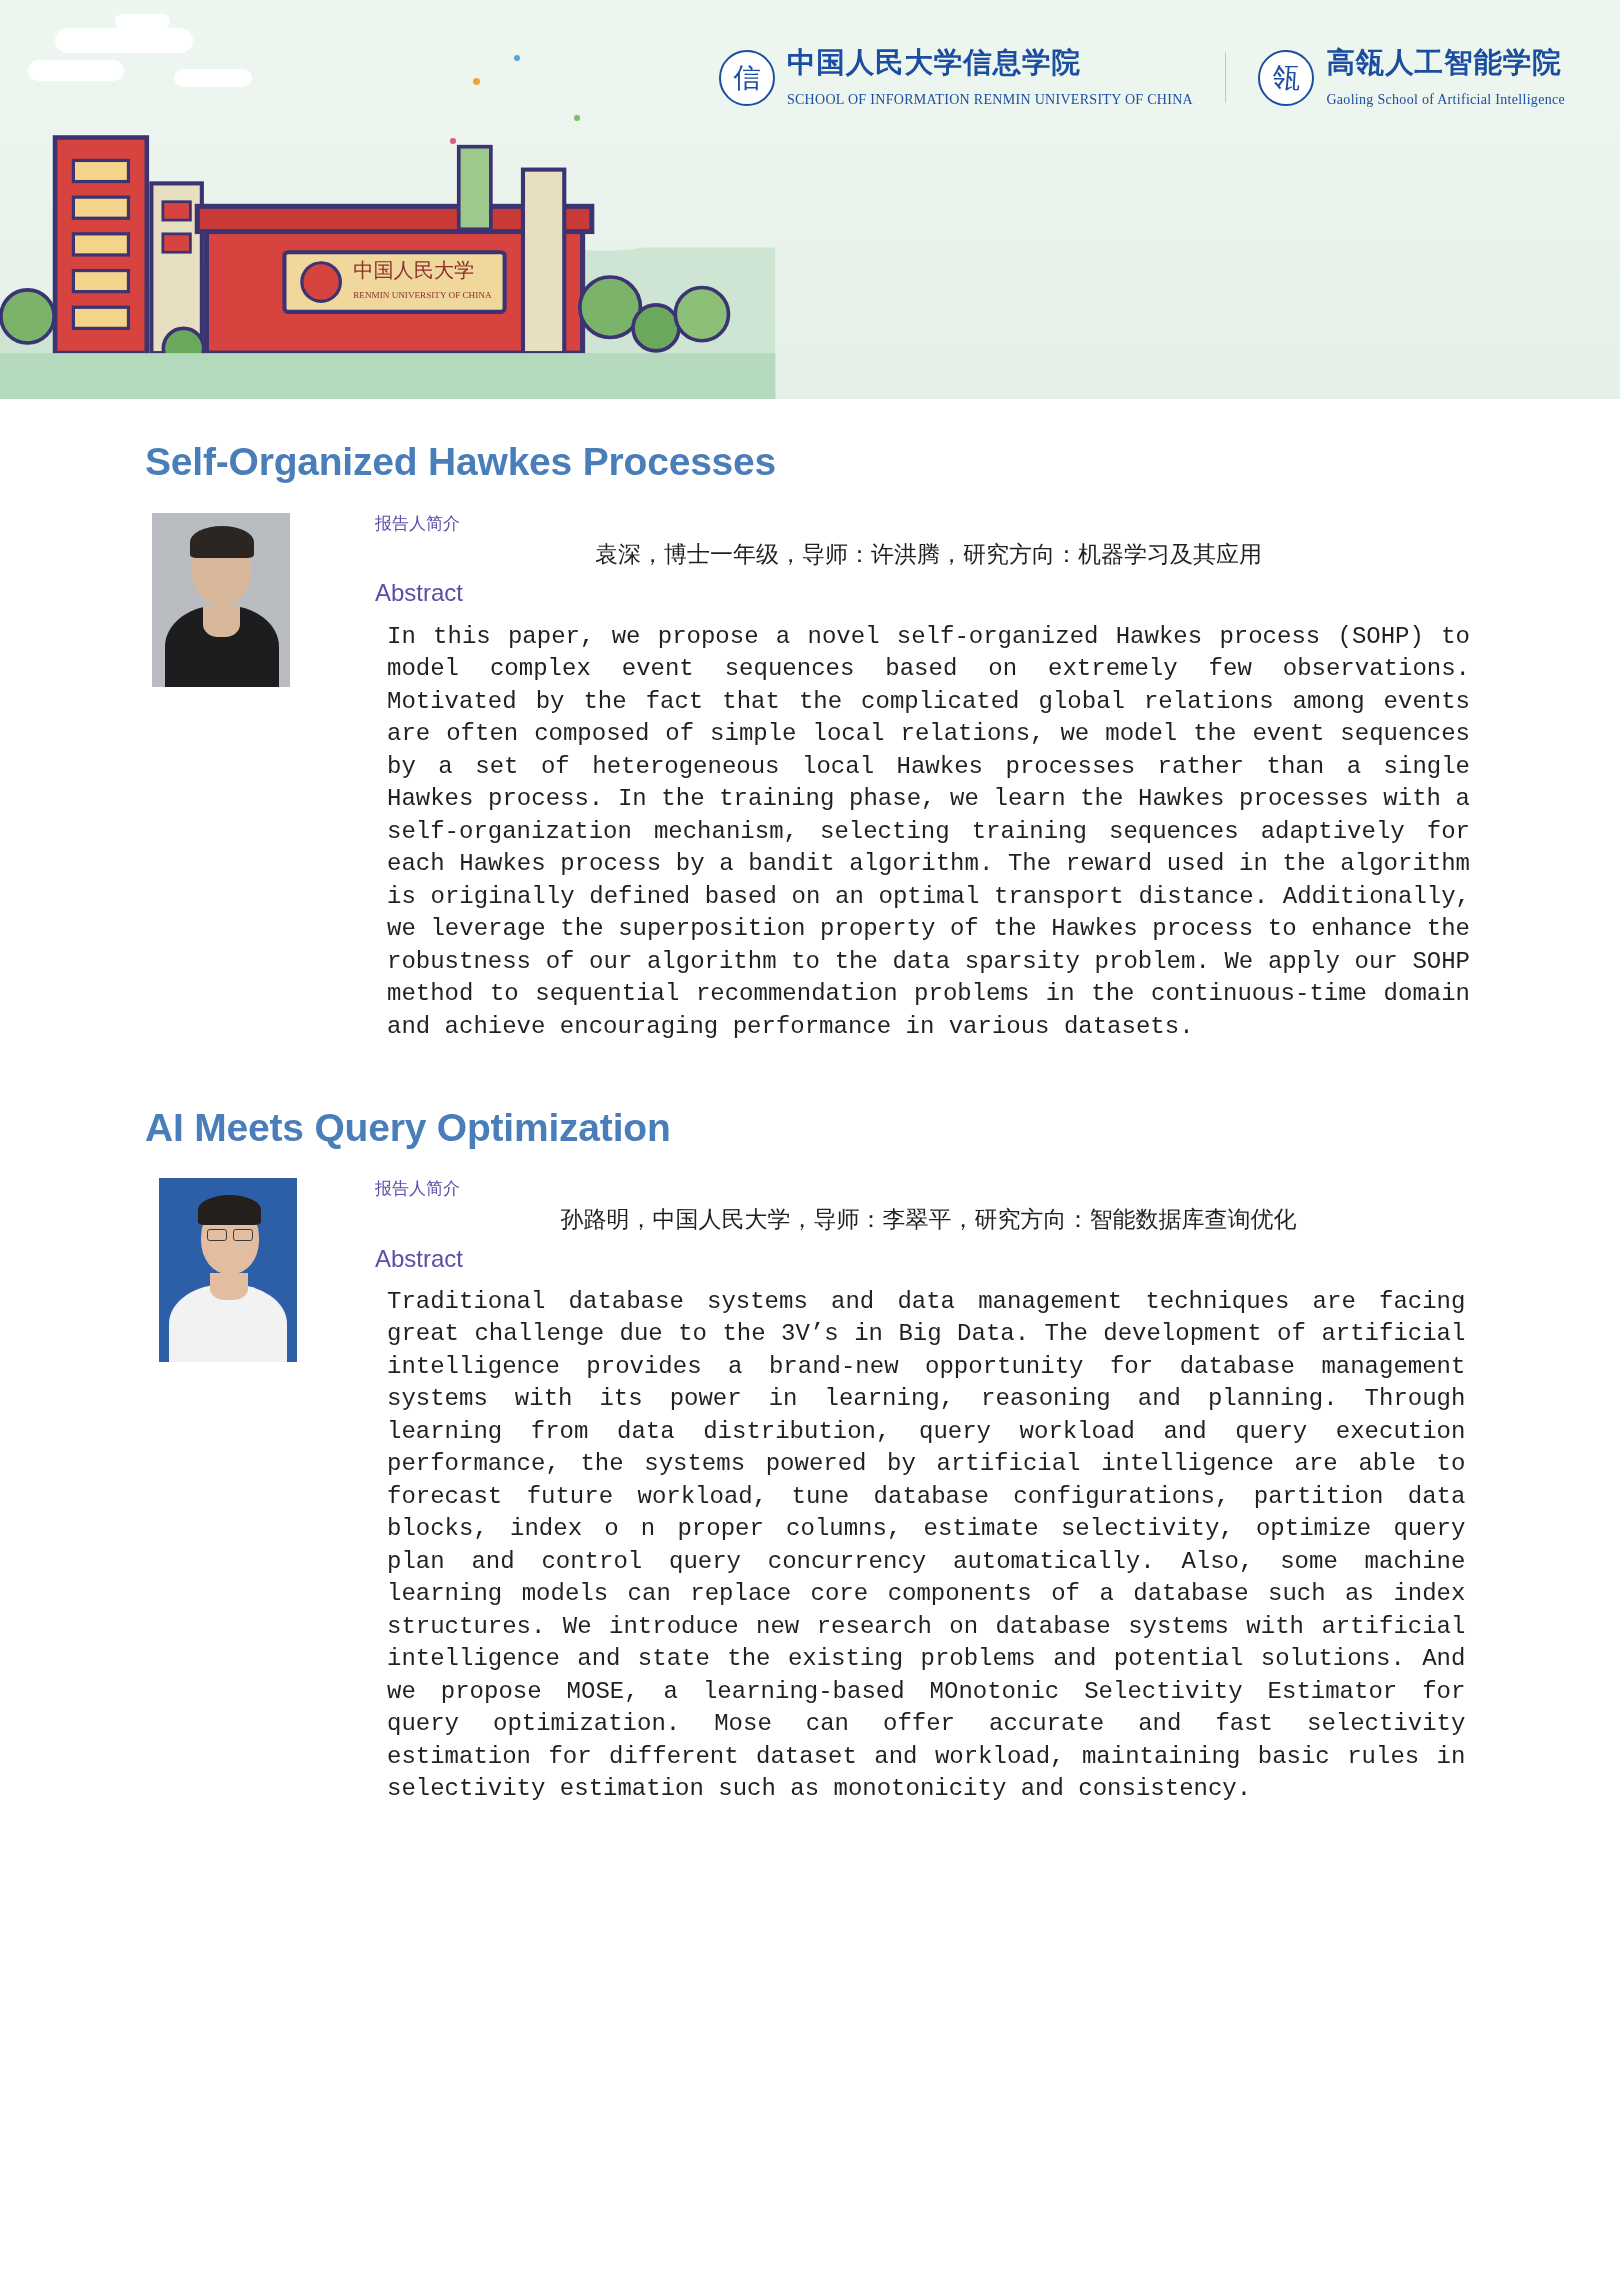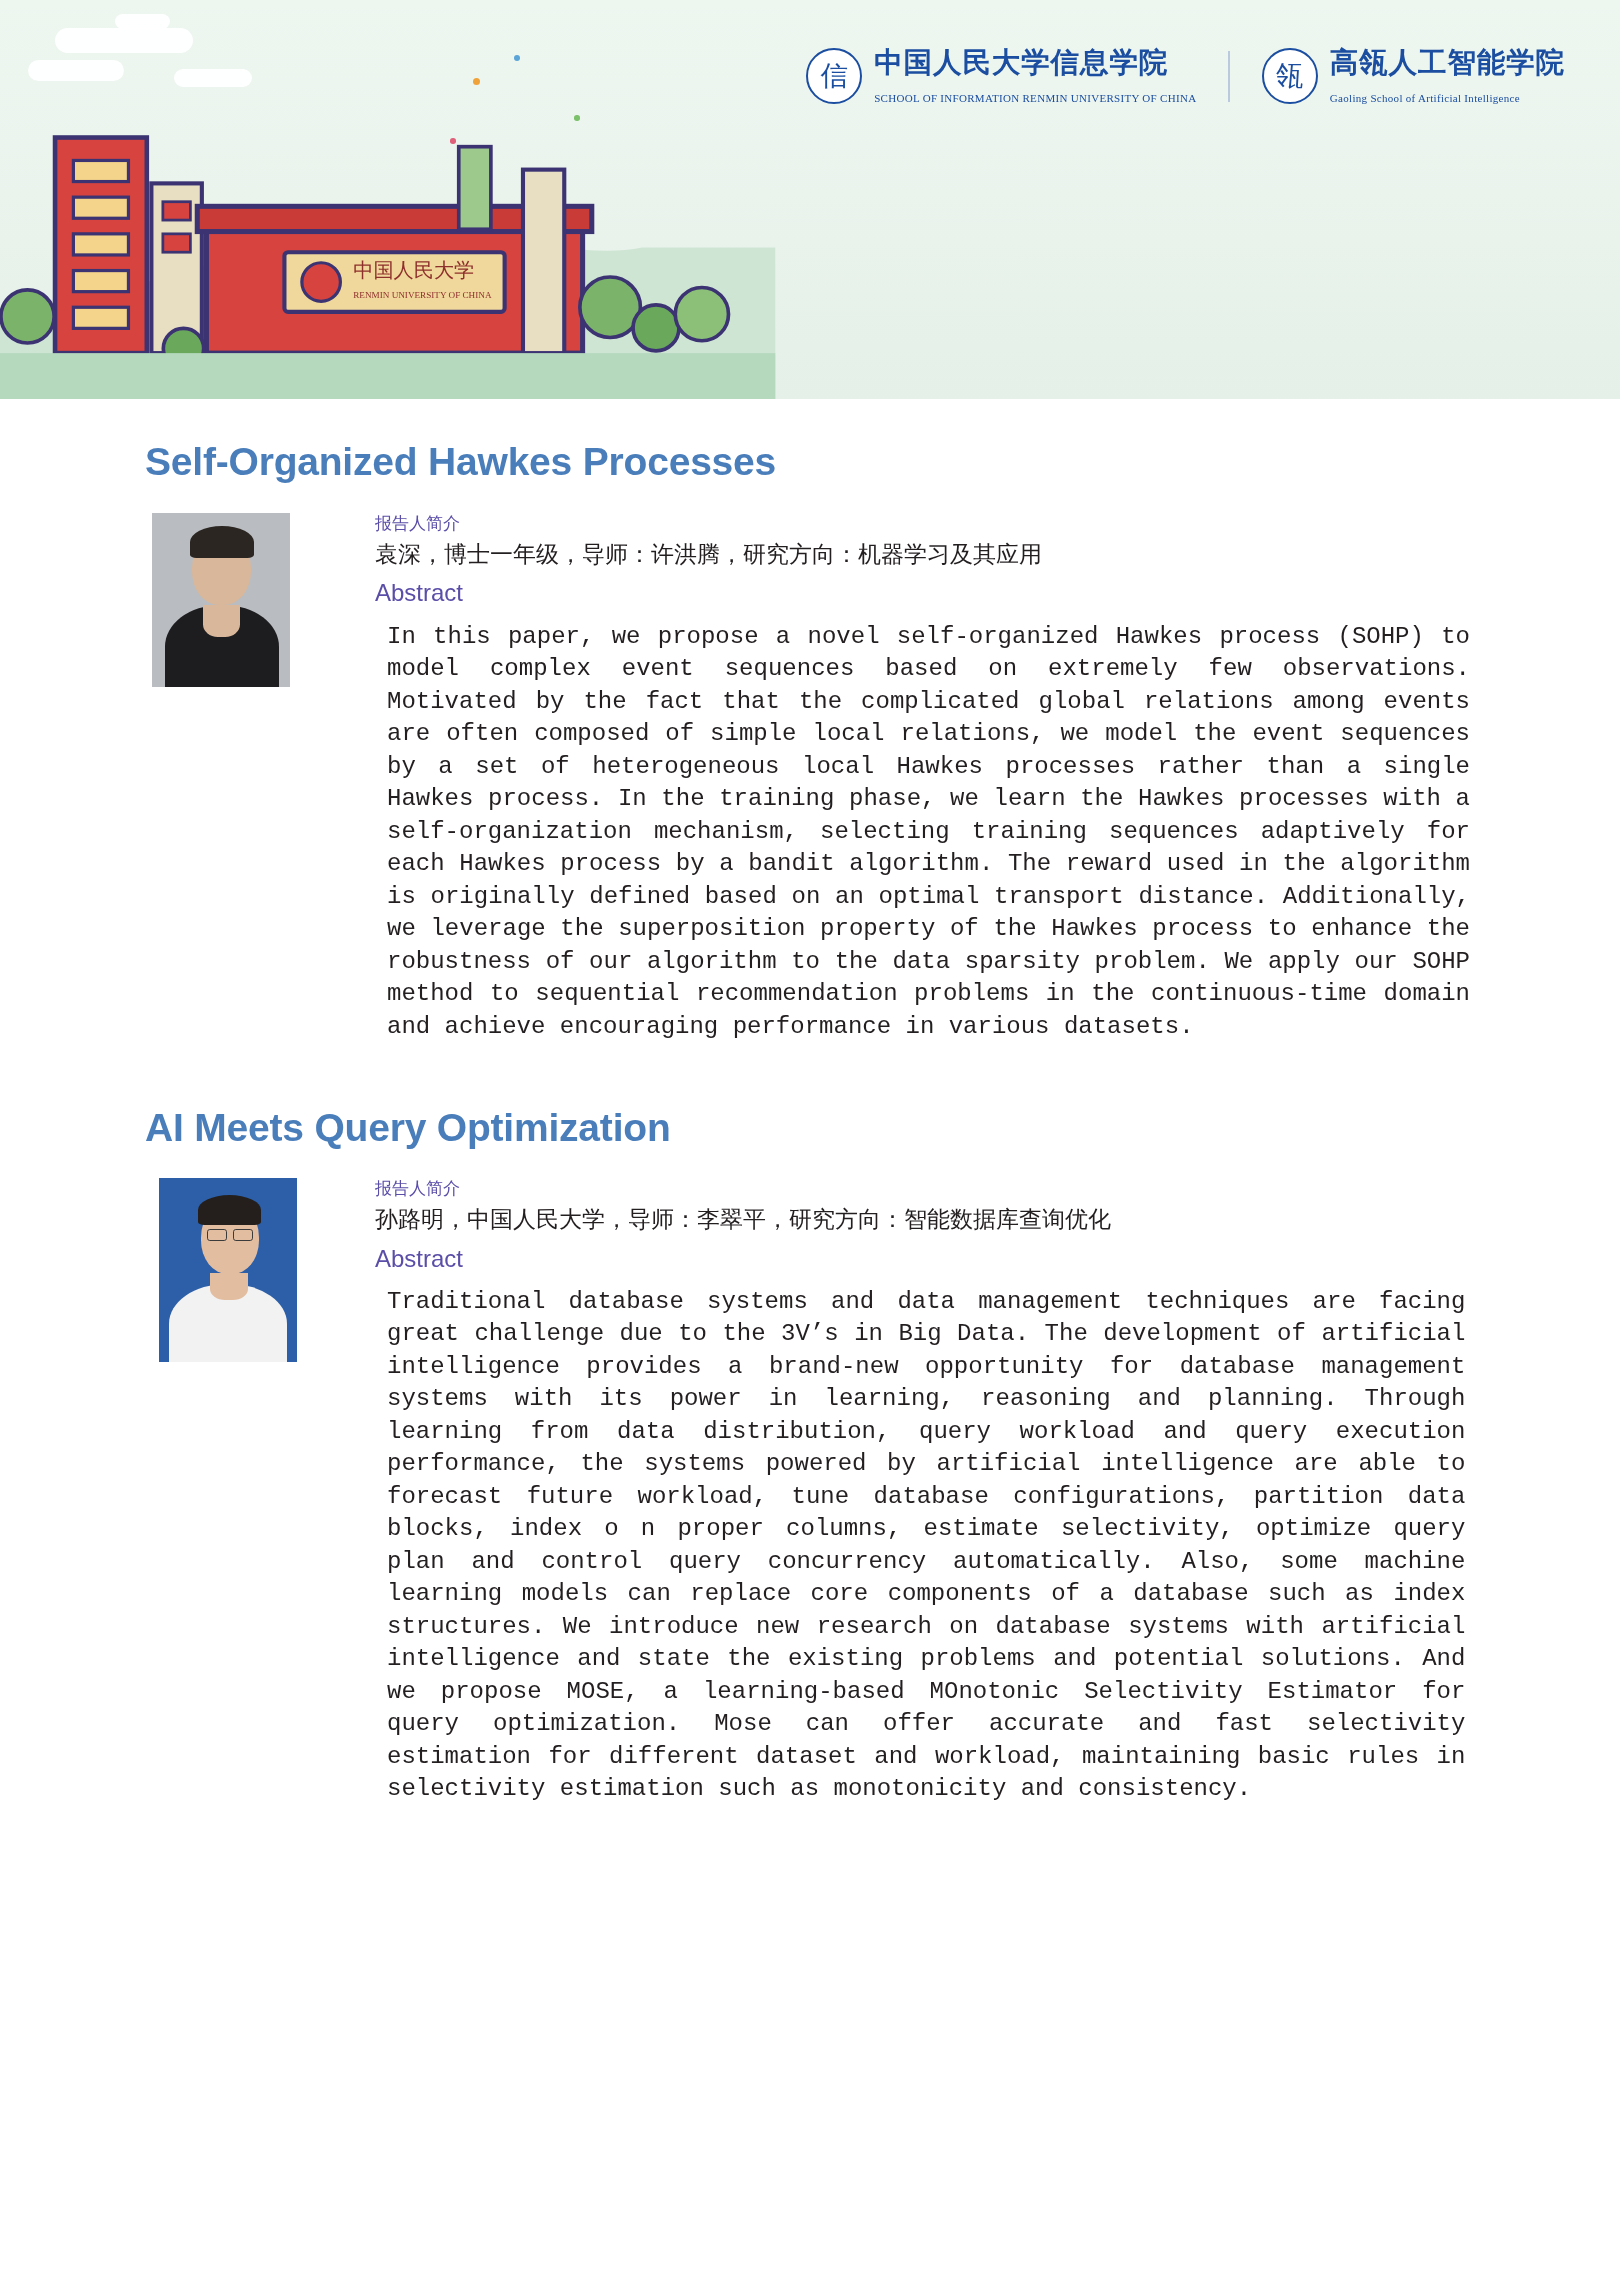--- a/index.html
+++ b/index.html
@@ -85,21 +85,21 @@
   .logo-text .cn {
     font-size: 28.5px;
     font-weight: bold;
     color: #1b4ea0;
     letter-spacing: 0.9px;
     line-height: 1.05;
     white-space: nowrap;
     font-family: "DejaVu Sans", sans-serif;
   }
   .logo-text .en {
-    font-size: 11px;
+    font-size: 14px;
     color: #1b4ea0;
     letter-spacing: 0.3px;
     white-space: nowrap;
     margin-top: 14px;
     font-family: "Liberation Serif", serif;
   }
   .logo-divider {
     width: 1.4px;
     height: 51px;
     background: #b9c9de;
@@ -186,20 +186,21 @@
     margin: 0 0 6.4px 0;
     font-family: "DejaVu Sans", sans-serif;
     line-height: 1.25;
   }
   .speaker-line {
     font-size: 23px;
     color: #231f20;
     margin: 0 0 7.3px 0;
     font-family: "DejaVu Sans", sans-serif;
     line-height: 1.3;
+    text-align: center;
   }
   .label-abstract {
     font-size: 24px;
     color: #5a4ea8;
     margin: 0 0 7.3px 0;
     font-family: "Liberation Sans", sans-serif;
     line-height: 1.3;
   }
   .abstract {
     font-size: 24px;

